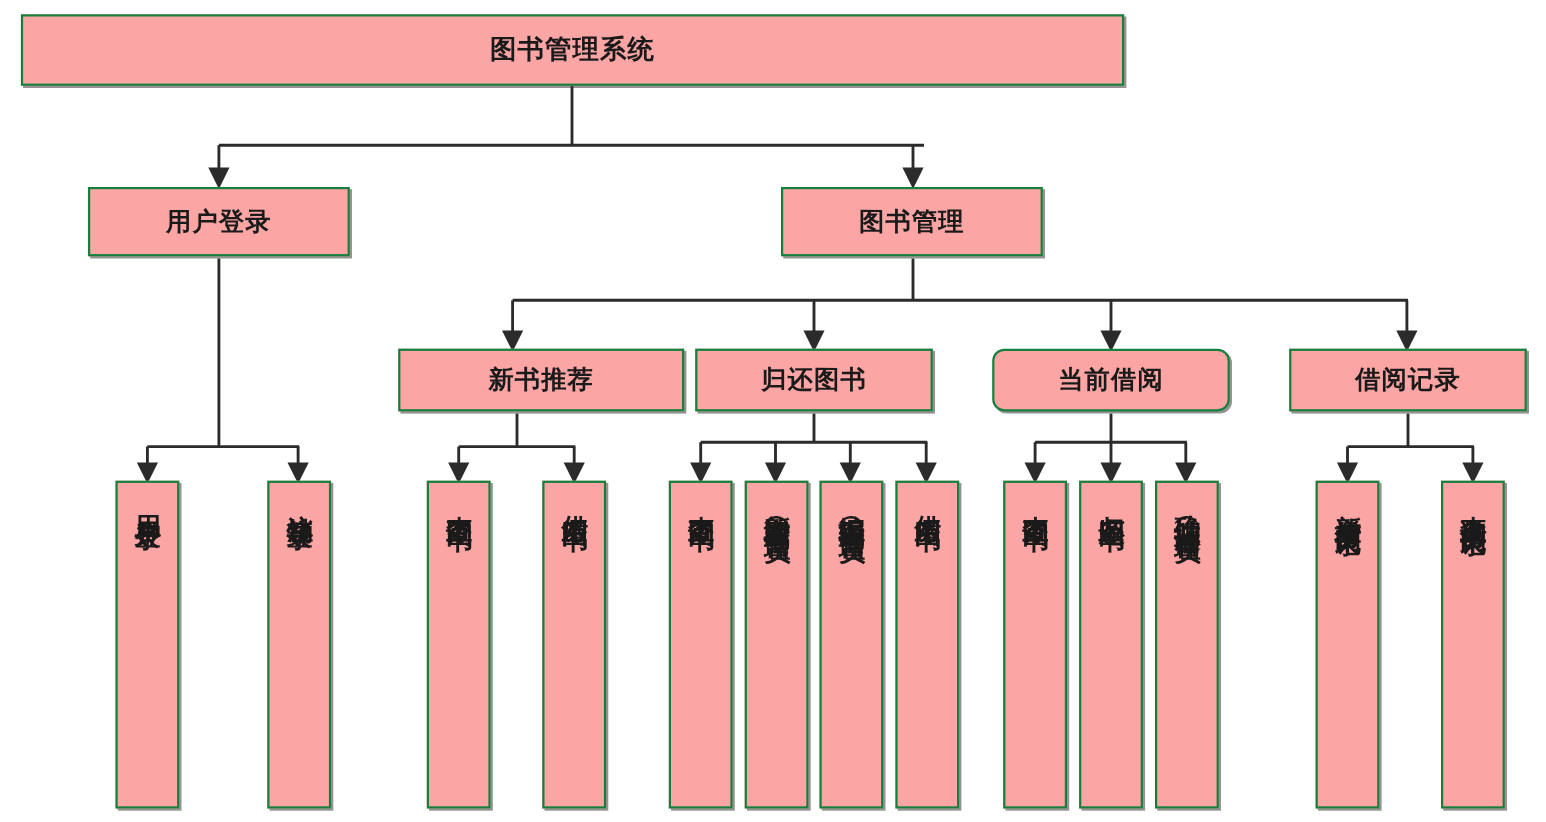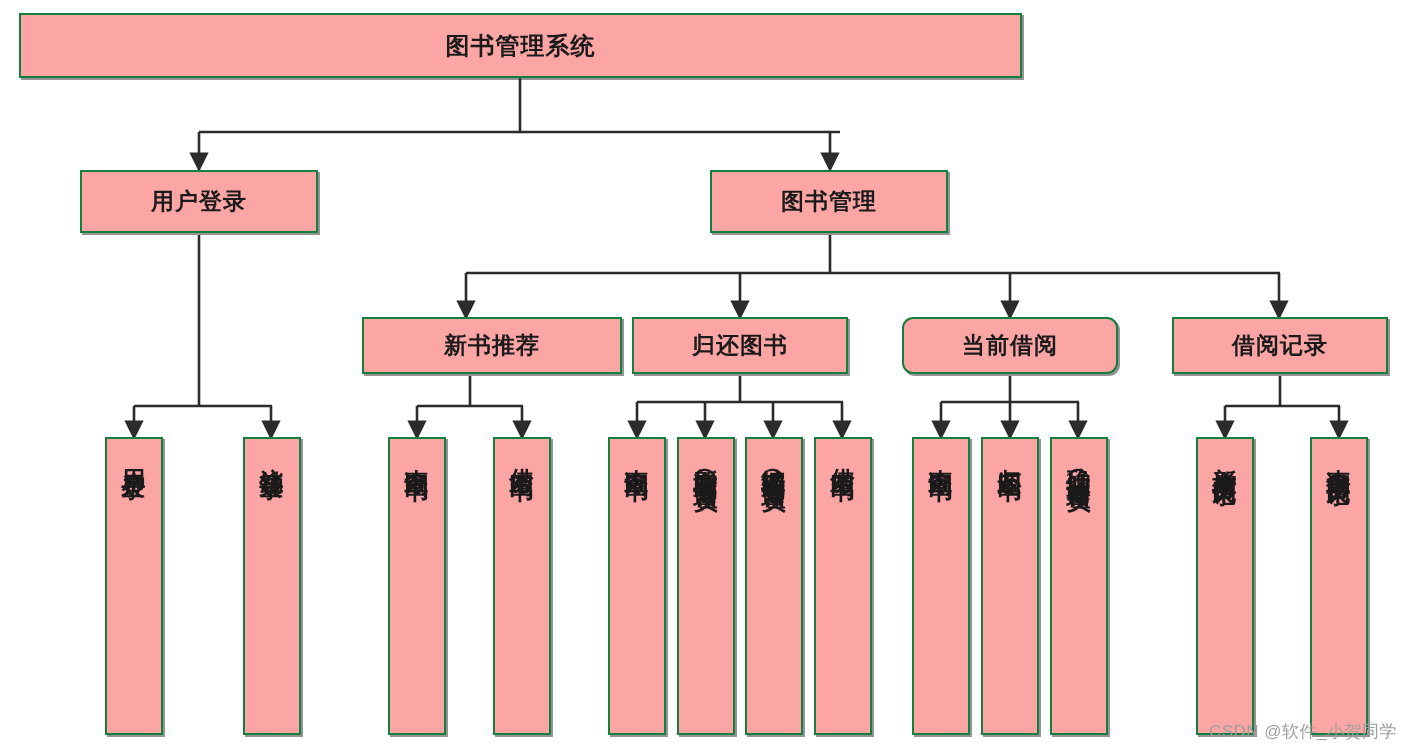--- a/index.html
+++ b/index.html
@@ -199,15 +199,14 @@
   </div>
 
   <div class="node vertical" style="left:1196px;top:437px;width:58px;height:298px;">
     <span class="label">新增借阅记录</span>
   </div>
 
   <div class="node vertical" style="left:1310px;top:437px;width:58px;height:298px;">
     <span class="label">查询借阅记录</span>
   </div>
 
-  <div id="watermark">CSDN @软件_小贺同学</div>
 
 </div>
 
 </body></html>

